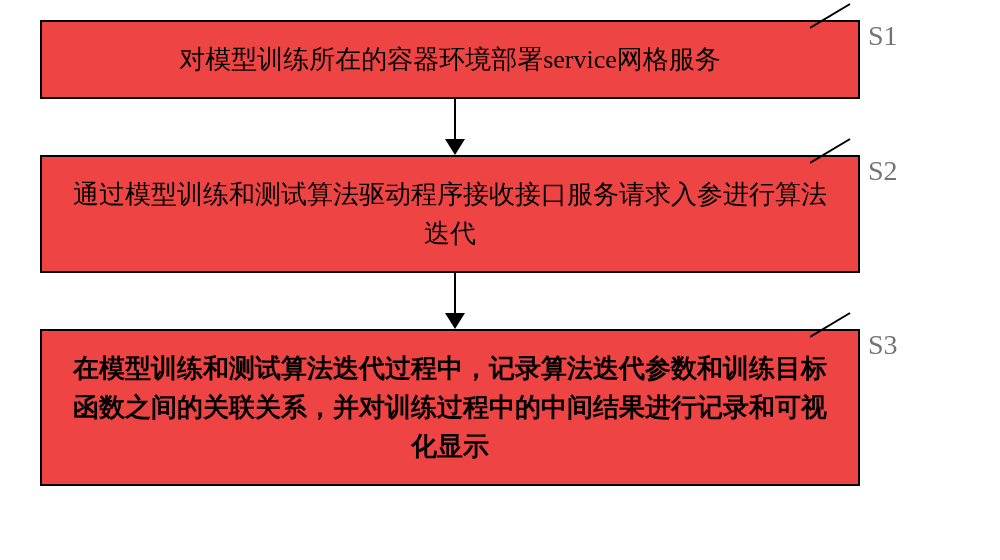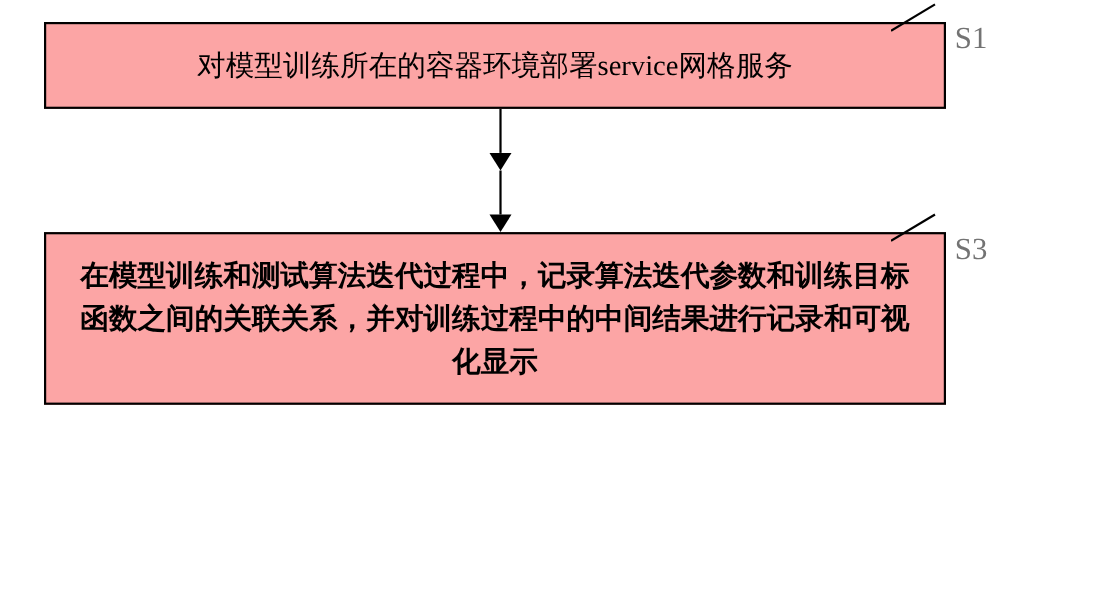--- a/index.html
+++ b/index.html
@@ -22,21 +22,21 @@
       width: 100%;
     }
     .step-wrapper {
       display: flex;
       align-items: flex-start;
       width: 100%;
       position: relative;
     }
     .step-box {
       border: 2px solid #000;
-      background: #fca5a5;
+      background: #ef4444;
       padding: 18px 24px;
       width: 820px;
       text-align: center;
       font-size: 26px;
       line-height: 1.5;
       color: #000;
       display: flex;
       align-items: center;
       justify-content: center;
     }
@@ -103,20 +103,31 @@
         </svg>
     </div>
     <div class="step-label">S1</div>
   </div>
 
   <div class="arrow">
     <div class="arrow-line"></div>
     <div class="arrow-head"></div>
   </div>
 
+  <div class="step-wrapper">
+    <div class="step-box medium">
+      <span>通过模型训练和测试算法驱动程序接收接口服务请求入参进行算法迭代</span>
+    </div>
+    <div class="leader">
+      <svg width="60" height="30">
+          <path d="M0 28 L40 4" stroke="#000" stroke-width="2" fill="none"></path>
+        </svg>
+    </div>
+    <div class="step-label">S2</div>
+  </div>
 
   <div class="arrow">
     <div class="arrow-line"></div>
     <div class="arrow-head"></div>
   </div>
 
   <div class="step-wrapper">
     <div class="step-box large">
       <span>在模型训练和测试算法迭代过程中，记录算法迭代参数和训练目标函数之间的关联关系，并对训练过程中的中间结果进行记录和可视化显示</span>
     </div>

